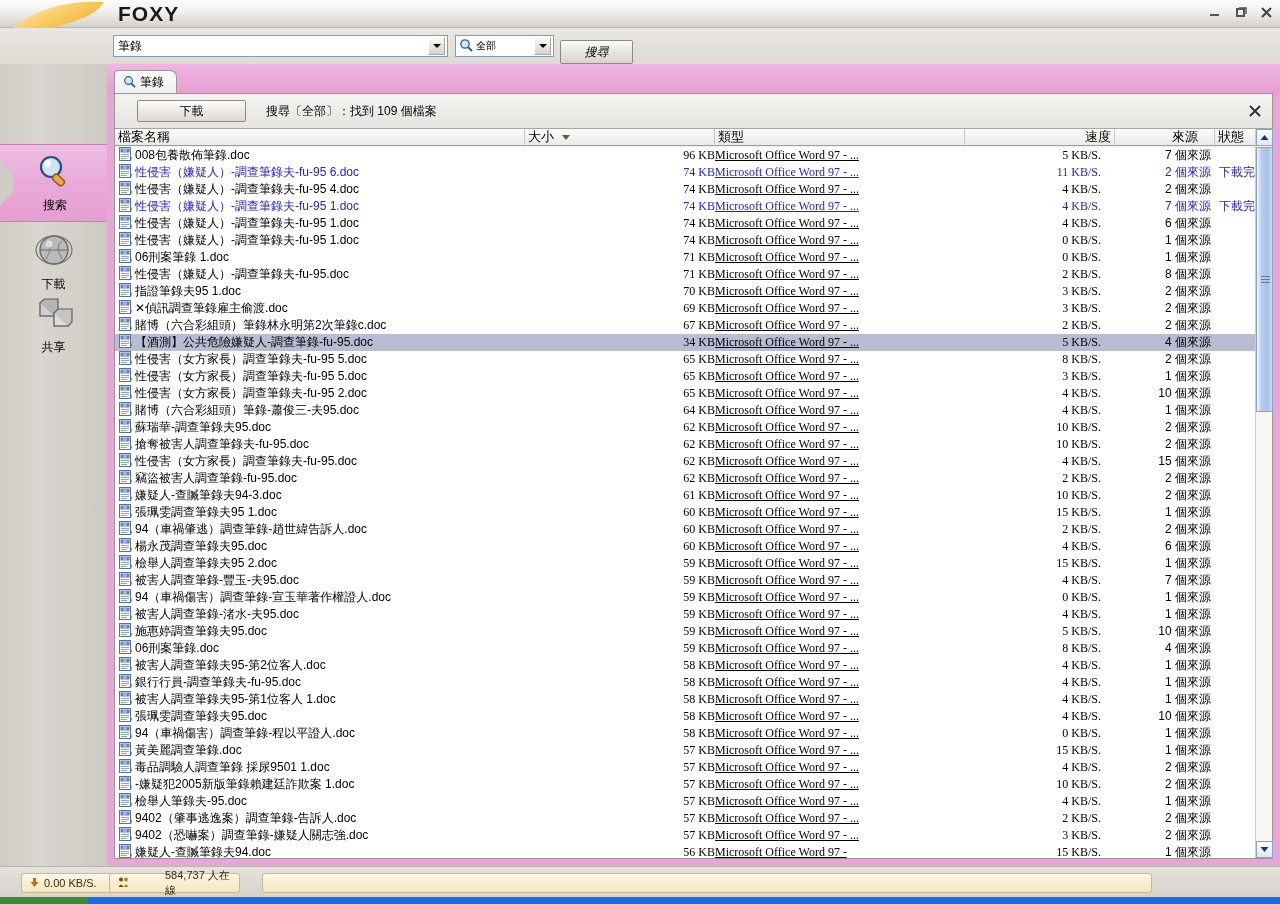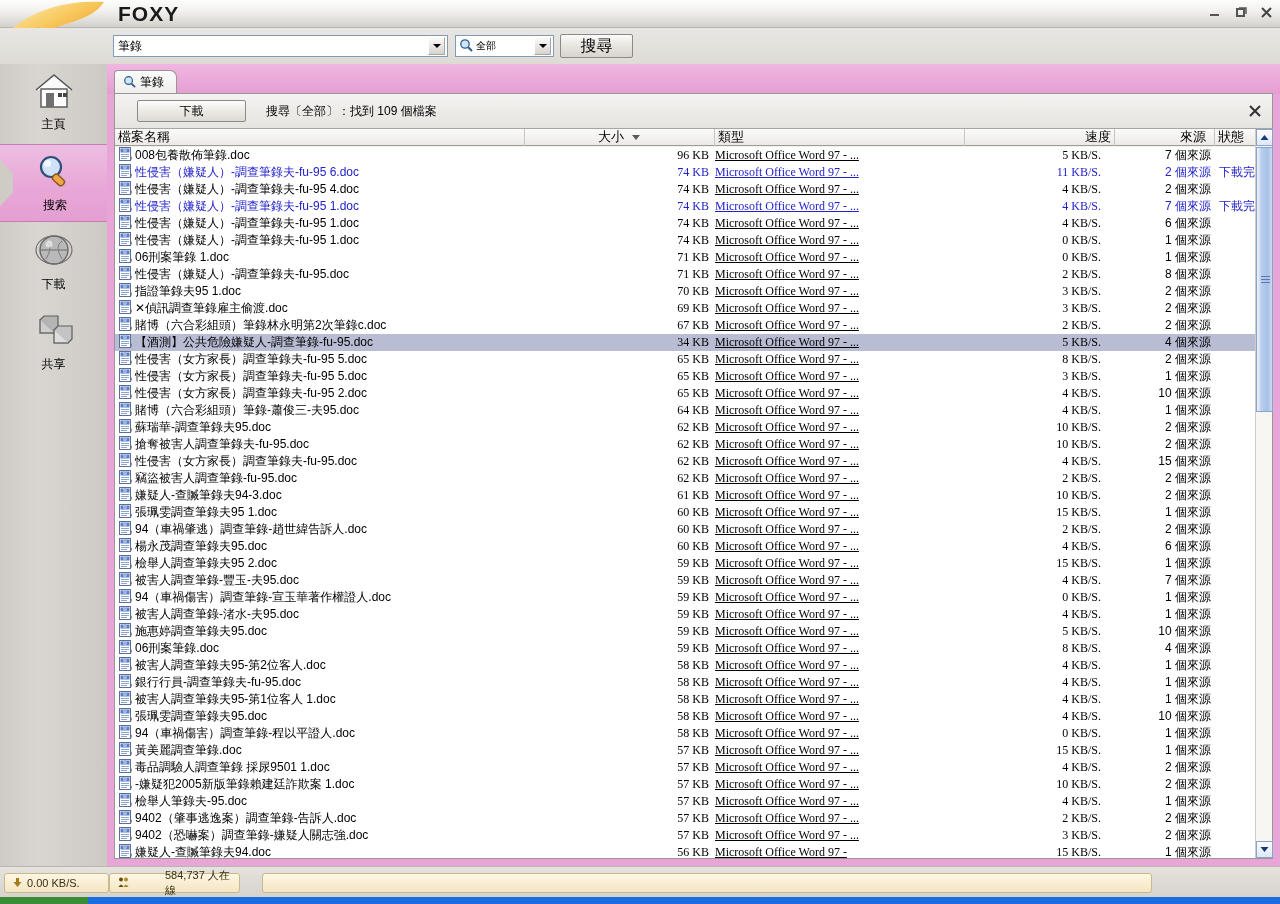--- a/index.html
+++ b/index.html
@@ -52,25 +52,25 @@
     width:0;height:0;border-left:4px solid transparent;border-right:4px solid transparent;
     border-top:4px solid #000; display:block;
   }
   .filter-combo{
     position:absolute; left:455px; top:7px; width:99px; height:22px;
     background:#fff; border:1px solid #7f9db9; display:flex; align-items:center;
   }
   .filter-combo .glass{ margin:0 3px 0 3px; }
   .filter-combo .val{ flex:1; font-size:10px; }
   .search-btn{
-    position:absolute; left:560px; top:6px; width:73px; height:24px;
+    position:absolute; left:560px; top:12px; width:73px; height:24px;
     background:linear-gradient(to bottom,#fbfbfa,#e6e3dd 55%,#d8d4cd);
     border:1px solid #8d8a85; border-radius:2px;
     display:flex; align-items:center; justify-content:center;
-    font-size:16px; cursor:default;
+    font-size:12px; cursor:default;font-style:italic;
   }
 
   
   .rail{
     position:absolute; left:0; top:64px; width:107px; height:802px;
     background:linear-gradient(to right,#cfccc6 0%,#d9d6d1 35%,#cdcac4 100%);
   }
   .rail-item{
     position:absolute; left:0; width:107px; height:78px;
     display:flex; flex-direction:column; align-items:center; justify-content:flex-start;
@@ -135,44 +135,44 @@
     background:linear-gradient(to bottom,#fbfbfb,#eceae6);
     border-bottom:1px solid #9f9c97;
     display:flex; font-size:13px;
   }
   .hdr .cell{
     height:17px; line-height:16px; position:relative;
     border-right:1px solid #c8c5c0; padding:0 3px; overflow:hidden; white-space:nowrap;
     cursor:default;
   }
   .hdr .c-name{ width:410px; }
-  .hdr .c-size{ width:190px; text-align:center; padding-right:4px;}
+  .hdr .c-size{ width:190px; text-align:left; padding-right:4px;}
   .hdr .c-type{ width:250px; }
   .hdr .c-speed{ width:150px; text-align:right; padding-right:3px; }
-  .hdr .c-src{ width:100px; text-align:right; padding-right:8px; }
+  .hdr .c-src{ width:100px; text-align:right; padding-right:16px; }
   .hdr .c-state{ width:57px; }
   .sort-tri{
     display:inline-block; width:0;height:0; margin-left:8px;
     border-left:4px solid transparent;border-right:4px solid transparent;
     border-top:5px solid #5a5a5a; vertical-align:middle;
   }
 
   .rows{
     position:absolute; left:0; top:18px; width:1157px; bottom:0; overflow:hidden;
     background:#fff;
   }
   .row{
     height:17px; display:flex; align-items:center; font-size:12px; white-space:nowrap;
     cursor:default;
     justify-content:center;
   }
   .row.blue{ color:#2222cc; }
   .row.sel{ background:#b8bdd4; }
   .row .fname{ width:410px; display:flex; align-items:center; gap:3px; padding-left:4px; overflow:hidden; }
-  .row .size{ width:190px; text-align:right; padding-right:6px; font-family:"Liberation Serif", serif; }
+  .row .size{ width:190px; text-align:right; font-family:"Liberation Serif", serif; }
   .row .type{ width:250px; font-family:"Liberation Serif", serif; overflow:hidden;text-decoration:underline; }
   .row .speed{ width:150px; text-align:right; padding-right:14px; font-family:"Liberation Serif", serif; }
   .row .src{ width:100px; text-align:right; padding-right:4px; }
   .row .state{ width:57px; padding-left:4px; }
 
   .docicon{ width:13px; height:14px; flex:0 0 13px; }
 
   
   .vscroll{
     position:absolute; right:0; top:35px; width:17px; bottom:0;
@@ -201,21 +201,21 @@
     background:linear-gradient(to bottom,#e6e3de,#d2cec8);
     border-top:1px solid #b9b6b0;
   }
   .sb-pill{
     position:absolute; top:6px; height:20px;
     background:linear-gradient(to bottom,#fdf6e2,#f3e6c4);
     border:1px solid #c9b98e; border-radius:3px;
     display:flex; align-items:center; gap:5px; padding:0 8px; font-size:11px;
     color:#3a2d10;
   }
-  #pill-speed{ left:4px; width:105px; }
+  #pill-speed{ left:21px; width:105px; }
   #pill-online{ left:109px; width:131px;gap:36px; }
   #pill-msg{ left:262px; right:128px; }
   .taskbar{
     position:absolute; left:0; top:897px; width:1280px; height:7px;
     background:#1b6ee0;
   }
   .taskbar .start{ position:absolute; left:0; top:0; width:88px; height:7px; background:#3b8c36; }
 </style>
 </head>
 <body>
@@ -275,32 +275,20 @@
       </span>
       <span class="val">全部</span>
       <span class="combo-arrow">
           <i></i>
         </span>
     </div>
     <div class="search-btn">搜尋</div>
   </div>
 
   <div class="rail">
-    <div class="rail-item" style="top:0">
-      <span class="icon-box">
-        <svg width="44" height="38" viewBox="0 0 44 38">
-          <path d="M4 18 L22 3 L40 18" fill="#fafafa" stroke="#555" stroke-width="1.6" stroke-linejoin="round"></path>
-          <rect x="9" y="17" width="26" height="18" fill="#fdfdfd" stroke="#555" stroke-width="1.4"></rect>
-          <rect x="14" y="21" width="8" height="14" fill="#6f6f6f"></rect>
-          <rect x="26" y="21" width="4" height="4" fill="#444"></rect>
-          <rect x="31" y="21" width="4" height="4" fill="#444"></rect>
-        </svg>
-      </span>
-      <span class="lbl">主頁</span>
-    </div>
 
     <div class="rail-item active" style="top:80px">
       <span class="icon-box">
         <svg width="44" height="40" viewBox="0 0 44 40">
           <circle cx="18" cy="15" r="10" fill="#cfe2f7" stroke="#2e4d78" stroke-width="2.2"></circle>
           <circle cx="14.5" cy="11.5" r="3.6" fill="#ffffff" opacity="0.75"></circle>
           <rect x="23" y="21" width="13" height="7" rx="3" transform="rotate(42 23 21)" fill="#f0a54a" stroke="#8a5a14" stroke-width="1.4"></rect>
         </svg>
       </span>
       <span class="lbl">搜索</span>
@@ -311,21 +299,21 @@
         <svg width="44" height="38" viewBox="0 0 44 38">
           <circle cx="22" cy="18" r="14" fill="#b9b9b9" stroke="#6a6a6a" stroke-width="1.4"></circle>
           <path d="M8 18 h28 M22 4 a18 14 0 0 1 0 28 a18 14 0 0 1 0 -28" fill="none" stroke="#6a6a6a" stroke-width="1.1"></path>
           <path d="M14 9 q8 5 0 18 M30 9 q-8 5 0 18" fill="none" stroke="#7d7d7d" stroke-width="1"></path>
           <circle cx="17" cy="12" r="3.5" fill="#e9e9e9" opacity="0.8"></circle>
         </svg>
       </span>
       <span class="lbl">下載</span>
     </div>
 
-    <div class="rail-item" style="top:240px">
+    <div class="rail-item" style="top:223px">
       <span class="icon-box">
         <svg width="44" height="38" viewBox="0 0 44 38">
           <rect x="8" y="8" width="14" height="13" fill="#cfcfcf" stroke="#5f5f5f" stroke-width="1.3"></rect>
           <path d="M8 8 l4 -4 h14 v13 l-4 4" fill="#b4b4b4" stroke="#5f5f5f" stroke-width="1.2"></path>
           <rect x="22" y="18" width="14" height="13" fill="#dedede" stroke="#5f5f5f" stroke-width="1.3"></rect>
           <path d="M22 18 l4 -4 h14 v13 l-4 4" fill="#c4c4c4" stroke="#5f5f5f" stroke-width="1.2"></path>
         </svg>
       </span>
       <span class="lbl">共享</span>
     </div>

